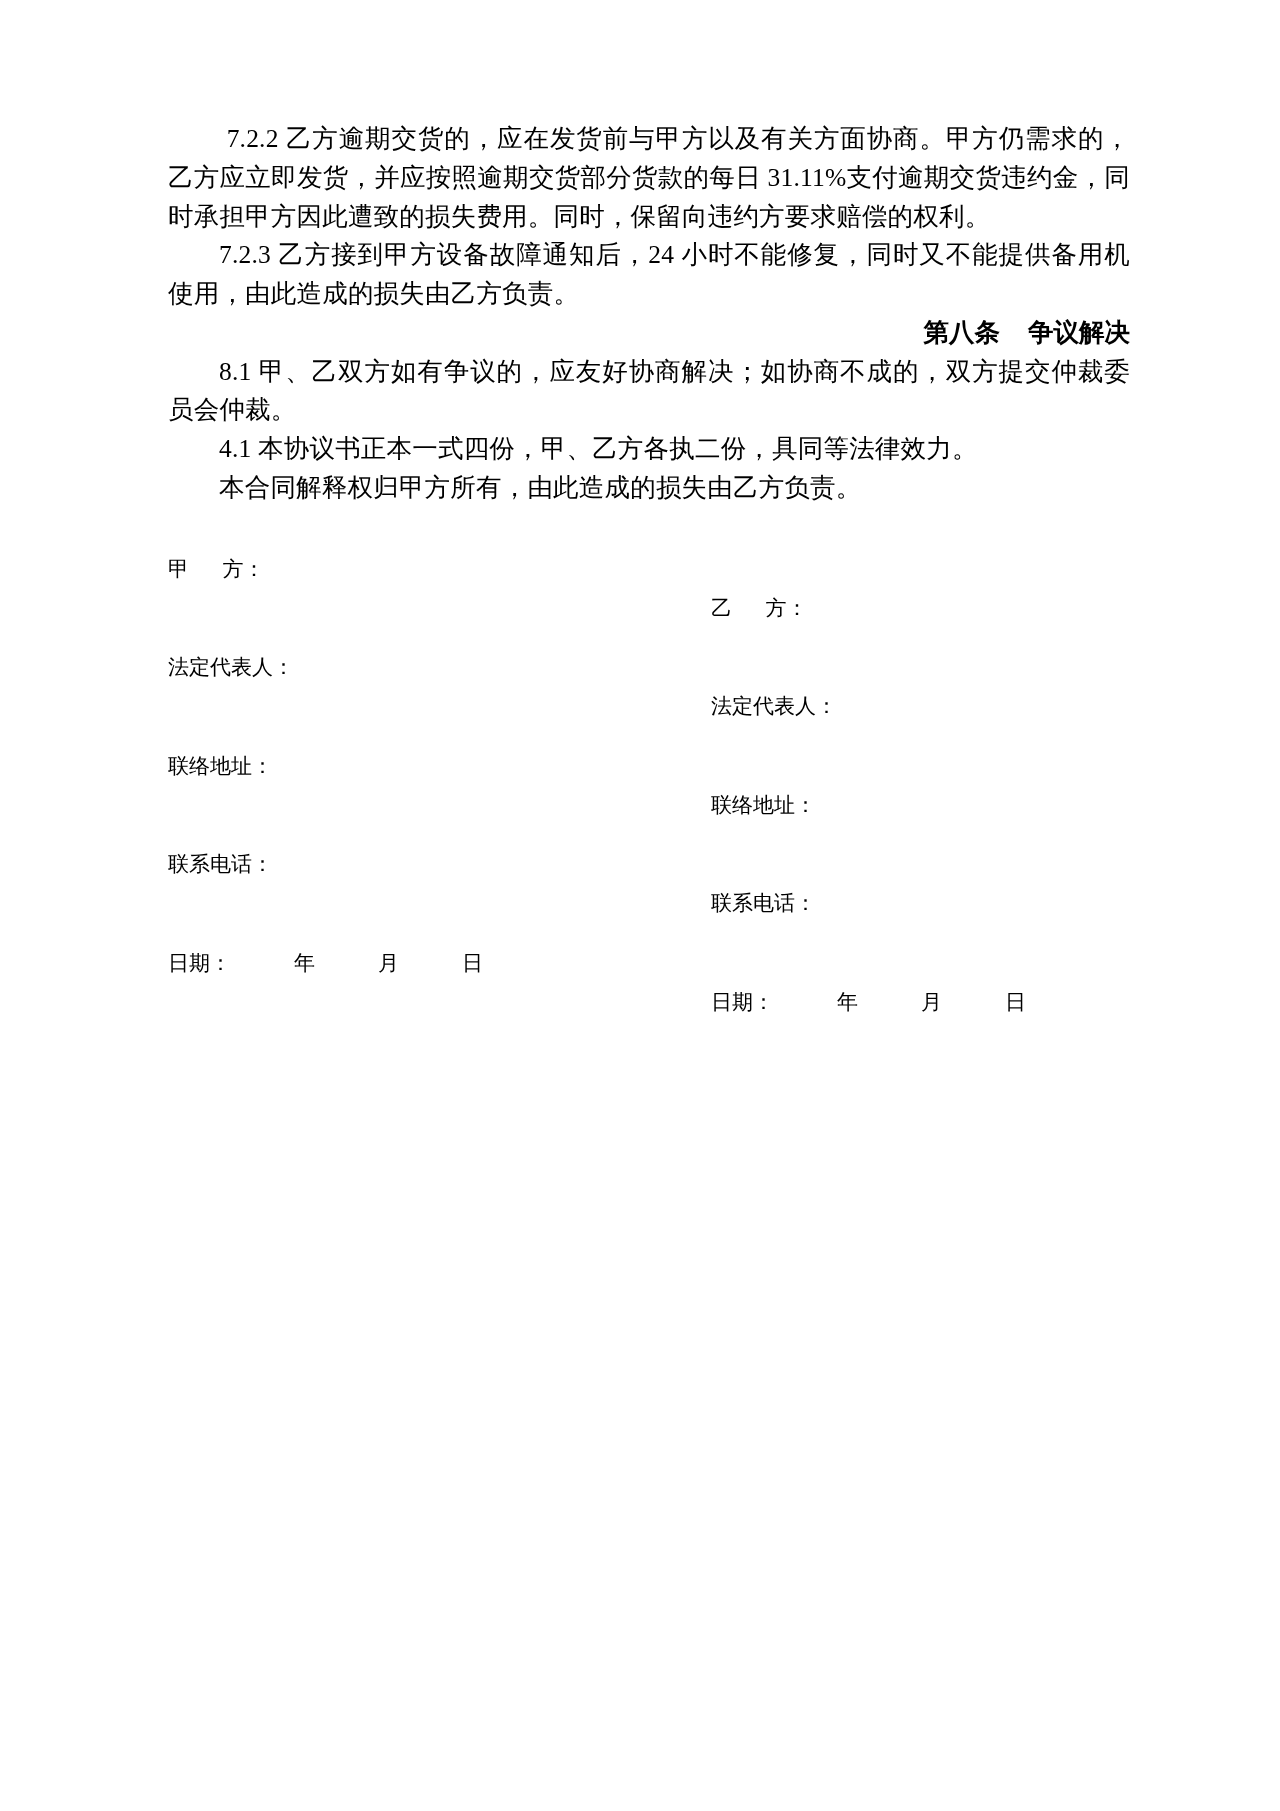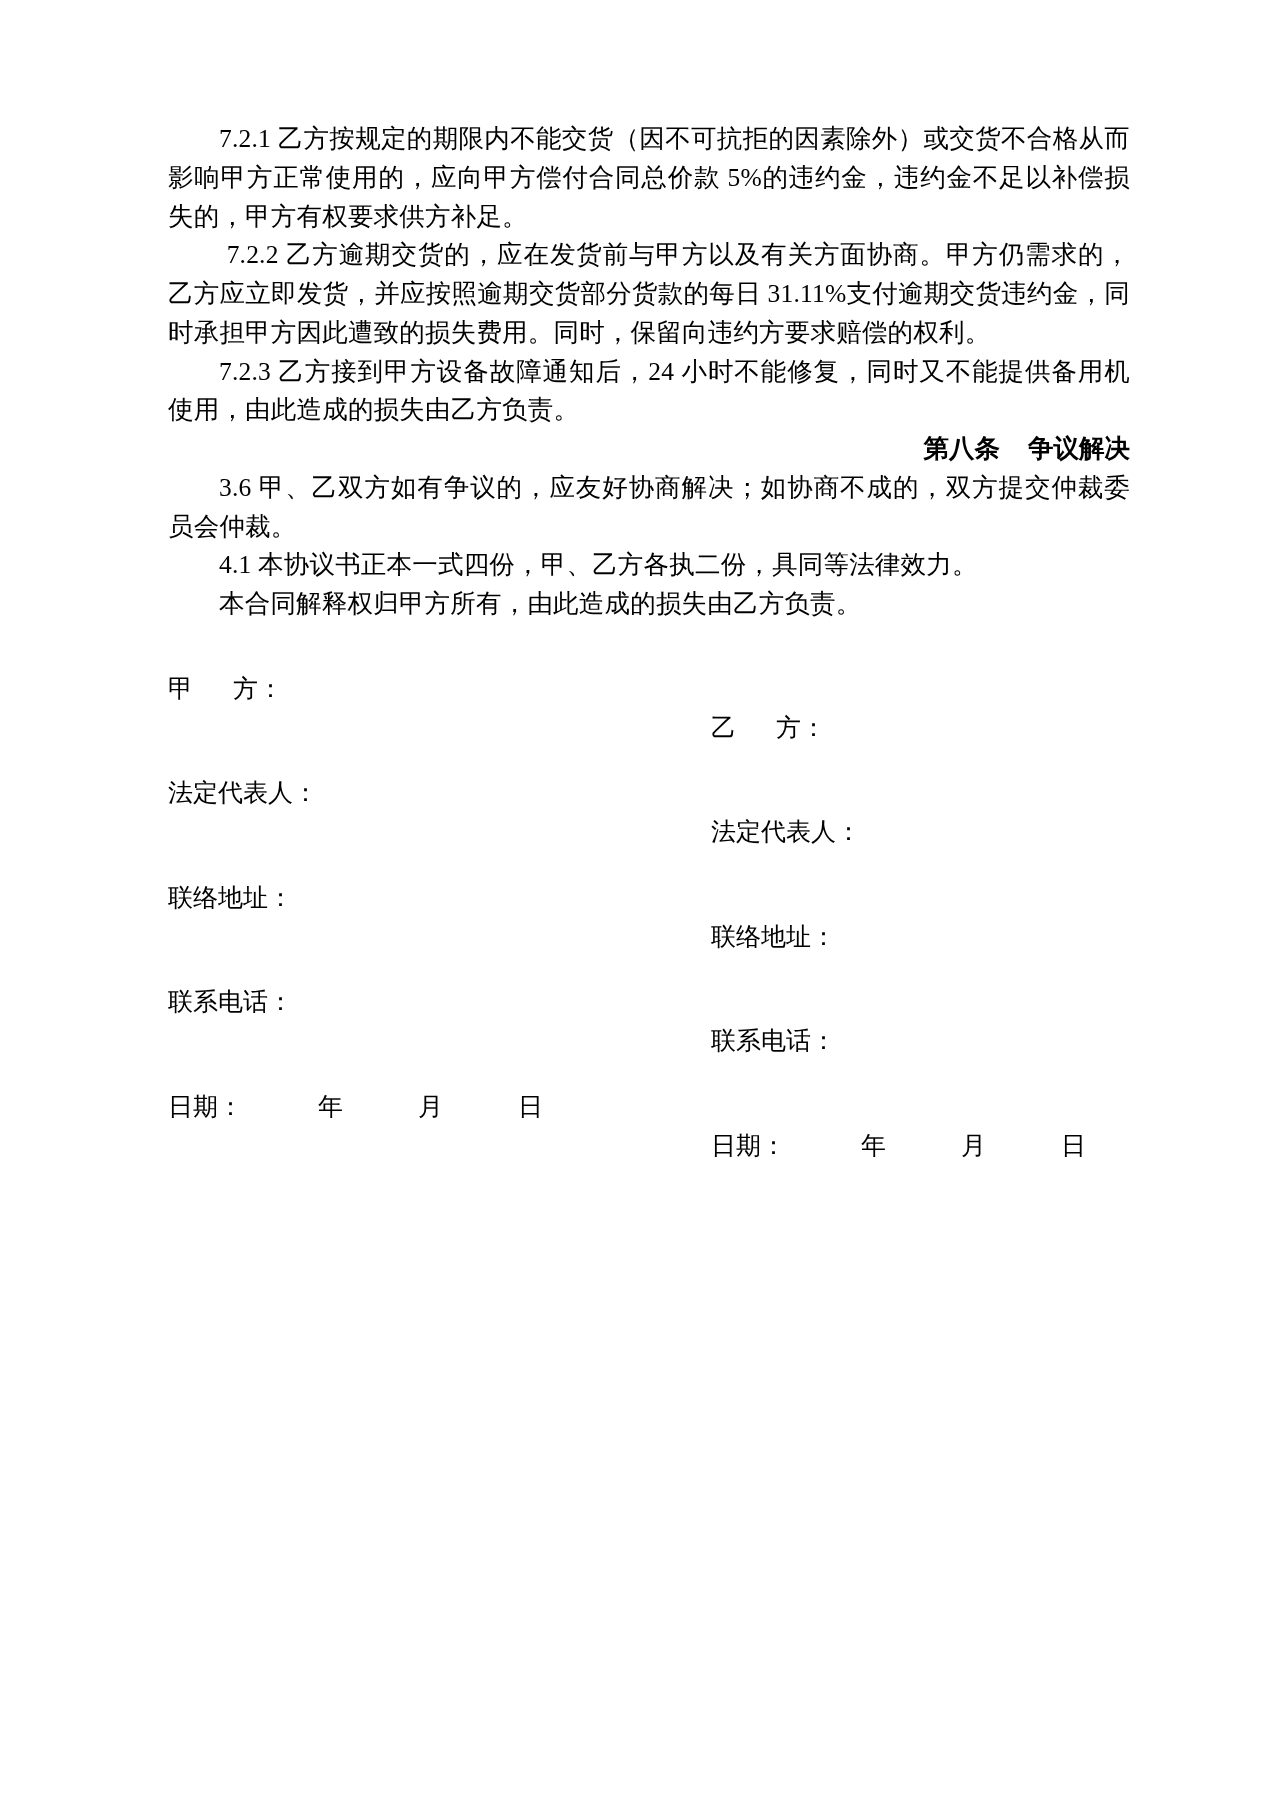--- a/index.html
+++ b/index.html
@@ -45,21 +45,21 @@
   }
   .heading .gap {
     display: inline-block;
     width: 1.1em;
   }
   .sig-block {
     margin-top: 46px;
   }
   .sig-row {
     display: flex;
-    font-size: 25px;
+    font-size: 21px;
     line-height: 1.5;
     margin-bottom: 28px;
   }
   .sig-col {
     width: 50%;
     box-sizing: border-box;
   }
   .sig-col.right {
     padding-left: 62px;
     margin-top: 39px;
@@ -69,29 +69,28 @@
   }
   .spread .s1 { display:inline-block; width: 2.6em; }
   .date-line .d1 { display:inline-block; width: 3.0em; }
   .date-line .d2 { display:inline-block; width: 3.0em; }
 </style>
 </head>
 <body>
 
 <div class="page">
 
-  <p class="para indent2">7.2.1 乙方按规定的期限内不能交货（因不可抗拒的因素除外）或交货不合格从而影响甲方正常使用的，应向甲方偿付合同总价款 5%的违约金，违约金不足以补偿损失的，甲方有权要求供方补足。</p>
   <p class="para indent2b">7.2.2 乙方逾期交货的，应在发货前与甲方以及有关方面协商。甲方仍需求的，乙方应立即发货，并应按照逾期交货部分货款的每日 31.11%支付逾期交货违约金，同时承担甲方因此遭致的损失费用。同时，保留向违约方要求赔偿的权利。</p>
   <p class="para indent2">7.2.3 乙方接到甲方设备故障通知后，24 小时不能修复，同时又不能提供备用机使用，由此造成的损失由乙方负责。</p>
 
   <p class="heading">
     <span>第八条</span><span class="gap"></span><span>争议解决</span>
   </p>
 
-  <p class="para indent2">3.6 甲、乙双方如有争议的，应友好协商解决；如协商不成的，双方提交仲裁委员会仲裁。</p>
+  <p class="para indent2">8.1 甲、乙双方如有争议的，应友好协商解决；如协商不成的，双方提交仲裁委员会仲裁。</p>
   <p class="para indent2">4.1 本协议书正本一式四份，甲、乙方各执二份，具同等法律效力。</p>
   <p class="para indent2">本合同解释权归甲方所有，由此造成的损失由乙方负责。</p>
 
   <div class="sig-block">
 
     <div class="sig-row">
       <div class="sig-col">
         <span class="spread"><span class="s1">甲</span><span>方：</span></span>
       </div>
       <div class="sig-col right">

